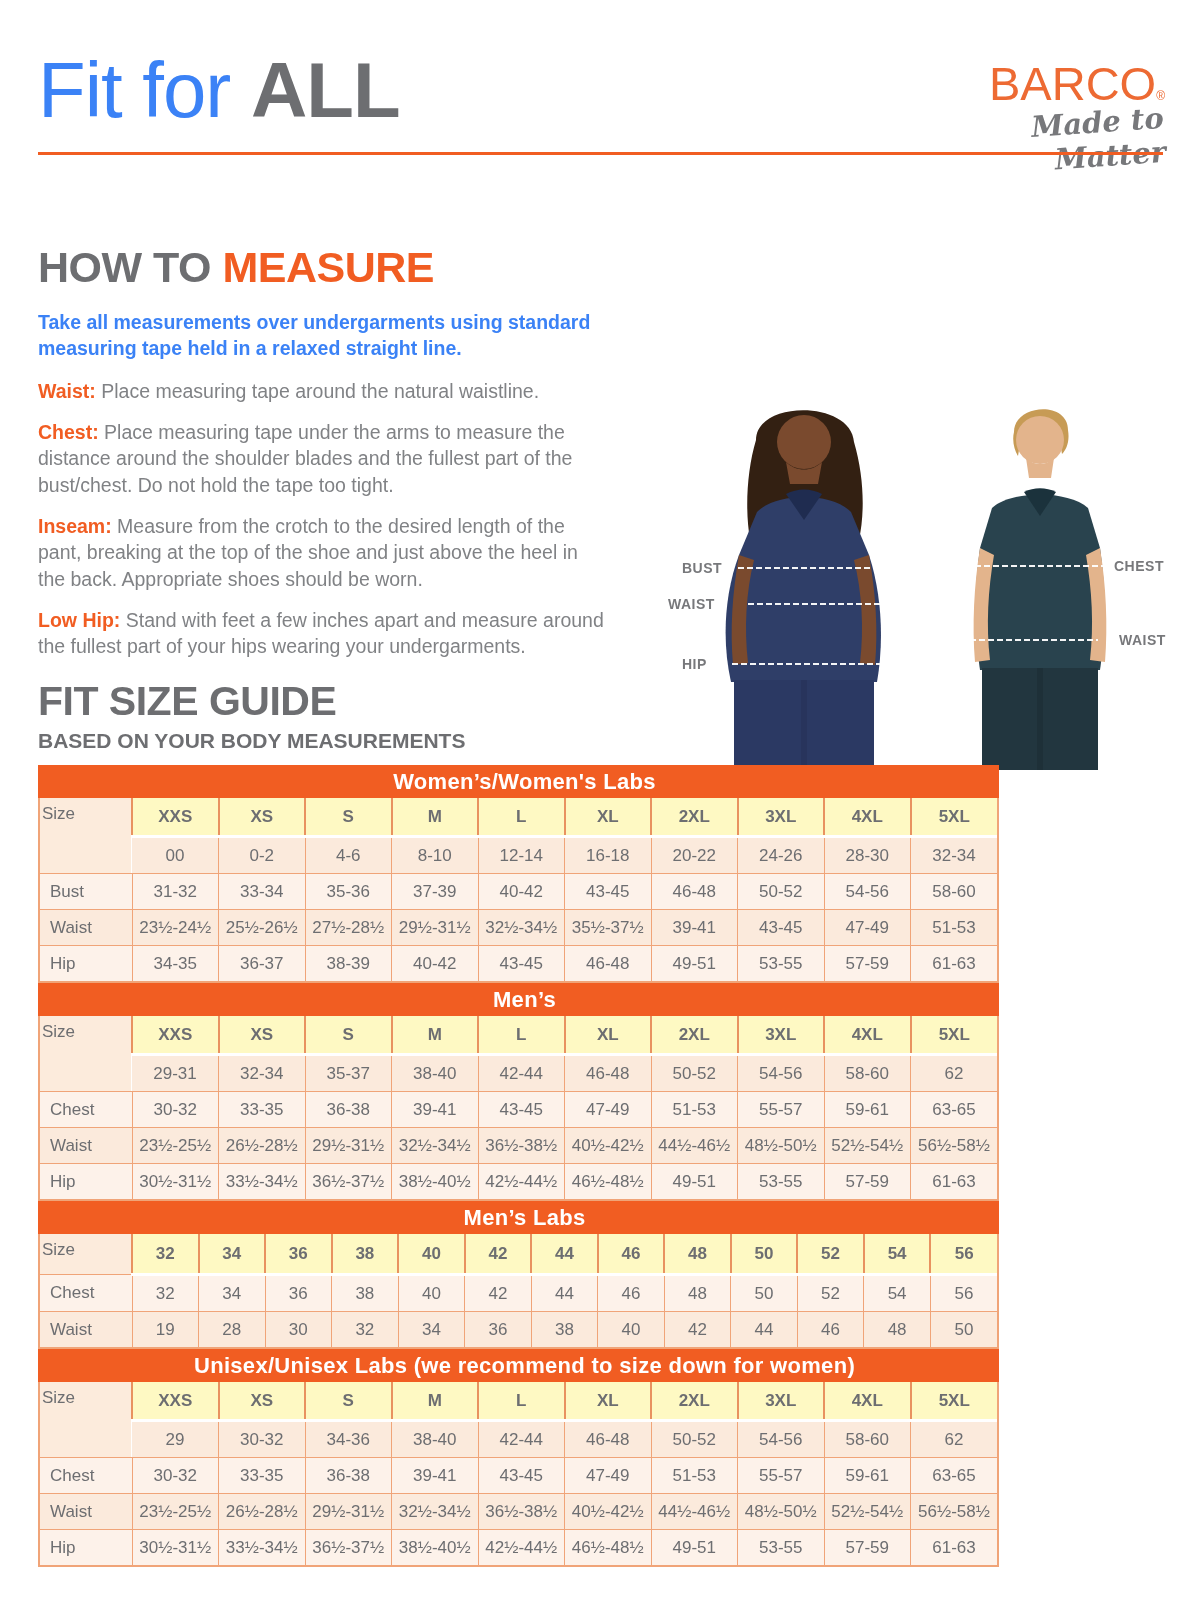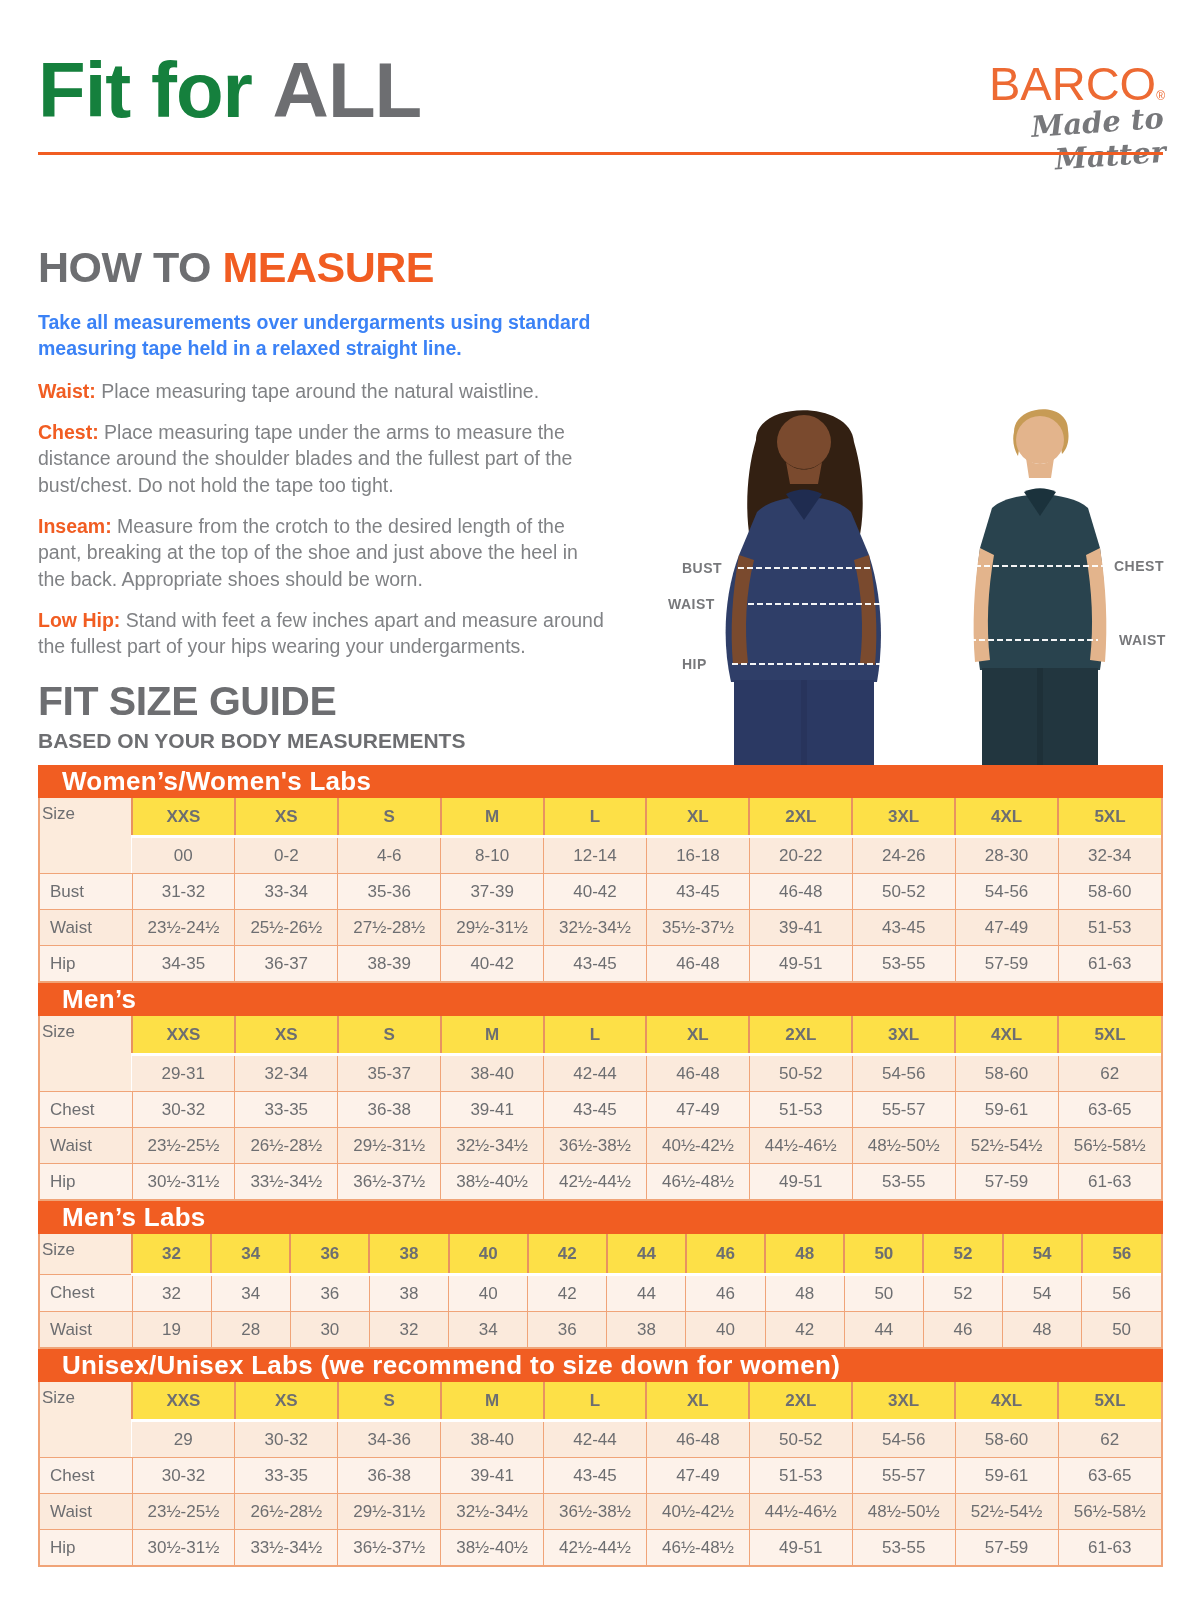--- a/index.html
+++ b/index.html
@@ -1,54 +1,54 @@
 <!DOCTYPE html>
 <html><head>
 <meta charset="utf-8">
 <style>
   html,body{margin:0;padding:0;background:#fff;}
   .page{position:relative;width:1200px;height:1600px;background:#fff;overflow:hidden;
         font-family:"Liberation Sans",sans-serif;color:#6D6E71;}
 
   
   .main-title{position:absolute;left:38px;top:48px;font-size:78px;line-height:1.1;letter-spacing:-1px;}
-  .main-title .light{color:#15803d;font-weight:700;}
+  .main-title .light{color:#3b82f6;font-weight:400;}
   .main-title .heavy{color:#6D6E71;font-weight:800;}
   .brand{position:absolute;left:930px;top:60px;width:235px;text-align:right;}
   .brand-name{font-size:47px;font-weight:400;color:#ED6A33;letter-spacing:0;line-height:1;}
   .brand-reg{font-size:12px;color:#ED6A33;vertical-align:baseline;}
   .brand-tagline{font-family:"DejaVu Serif",serif;font-style:italic;font-weight:bold;
                  font-size:29px;color:#77787B;transform:rotate(-4deg);margin-top:2px;}
   .header-rule{position:absolute;left:38px;top:152px;width:1125px;height:3px;background:#F15D22;}
 
   
   .measure-col{position:absolute;left:38px;top:246px;width:570px;}
   .h2m-title{font-size:43px;font-weight:800;line-height:1;margin:0 0 20px 0;color:#6D6E71;letter-spacing:-0.5px;}
   .h2m-title .orange{color:#F15D22;}
   .measure-intro{font-size:19.5px;font-weight:bold;color:#3b82f6;line-height:1.35;margin:0 0 16px 0;}
   .measure-item{font-size:19.5px;color:#808285;line-height:1.35;margin:0 0 15px 0;}
   .measure-item .mlabel{color:#F15D22;font-weight:bold;}
 
   
   .photo{position:absolute;left:636px;top:380px;width:564px;height:390px;}
 
   
-  .size-guide{position:absolute;left:38px;top:680px;width:1125px;}
+  .size-guide{position:absolute;left:38px;top:680px;width:961px;}
   .fsg-title{font-size:41px;font-weight:800;color:#6D6E71;margin:0 0 6px 0;line-height:1.05;letter-spacing:-0.5px;}
   .fsg-subtitle{font-size:21px;font-weight:bold;color:#6D6E71;margin:0 0 12px 0;}
 
-  .band{background:#F15D22;color:#fff;font-weight:bold;font-size:26px;height:33px;
-        line-height:33px;padding:0 0 0 24px;letter-spacing:0.3px;}
+  .band{background:#F15D22;color:#fff;font-weight:bold;font-size:22px;height:33px;
+        line-height:33px;padding:0 0 0 12px;letter-spacing:0.3px;text-align:center;}
   .table-wrap{border:2px solid #F0A478;border-top:none;margin:0;}
   table{width:100%;border-collapse:collapse;table-layout:fixed;font-size:17px;color:#6D6E71;}
   td{height:33px;text-align:center;border-left:1px solid #F0A478;border-top:1px solid #F0A478;
      overflow:hidden;white-space:nowrap;}
   tr:first-child td{border-top:none;}
   td:first-child{border-left:none;}
-  .hd{background:#fde047;font-weight:bold;border-left:2px solid #E89260;border-bottom:3px solid #fff;height:35px;}
+  .hd{background:#fef9c3;font-weight:bold;border-left:2px solid #E89260;border-bottom:3px solid #fff;height:35px;}
   .size-lbl{background:#FCEBDC;text-align:left;padding-left:2px;vertical-align:top;padding-top:6px;}
   .lbl{text-align:left;padding-left:10px;}
   .r-light td{background:#FDF2EA;}
   .r-alt td{background:#FBEADC;}
 </style>
 </head>
 <body>
 
 <div class="page">
 

